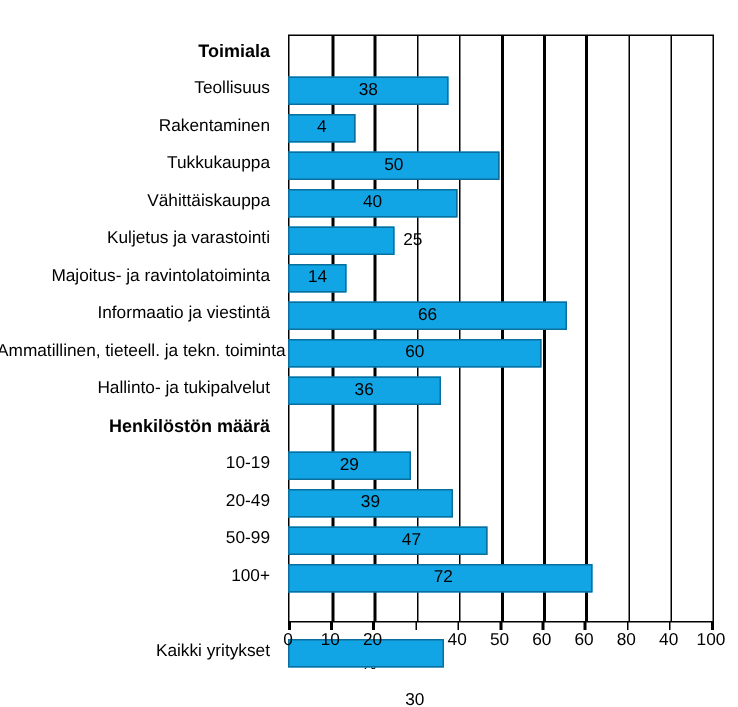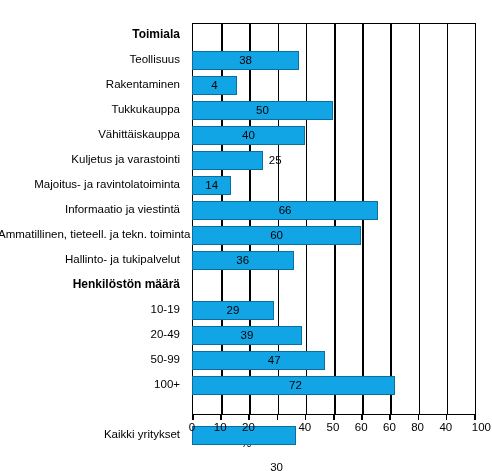--- a/index.html
+++ b/index.html
@@ -191,14 +191,14 @@
     <div class="tick-label" style="left: 316px;">50</div>
     <div class="tick" style="left: 361.2px;"></div>
     <div class="tick-label" style="left: 344.2px;">60</div>
     <div class="tick" style="left: 389.4px;"></div>
     <div class="tick-label" style="left: 372.4px;">60</div>
     <div class="tick" style="left: 417.6px;"></div>
     <div class="tick-label" style="left: 400.6px;">80</div>
     <div class="tick" style="left: 445.8px;"></div>
     <div class="tick-label" style="left: 428.8px;">40</div>
     <div class="tick" style="left: 474px;"></div>
-    <div class="tick-label" style="left: 457px; text-align: right;">100</div>
+    <div class="tick-label" style="left: 457px;">100</div>
   </div>
 
 </body></html>

